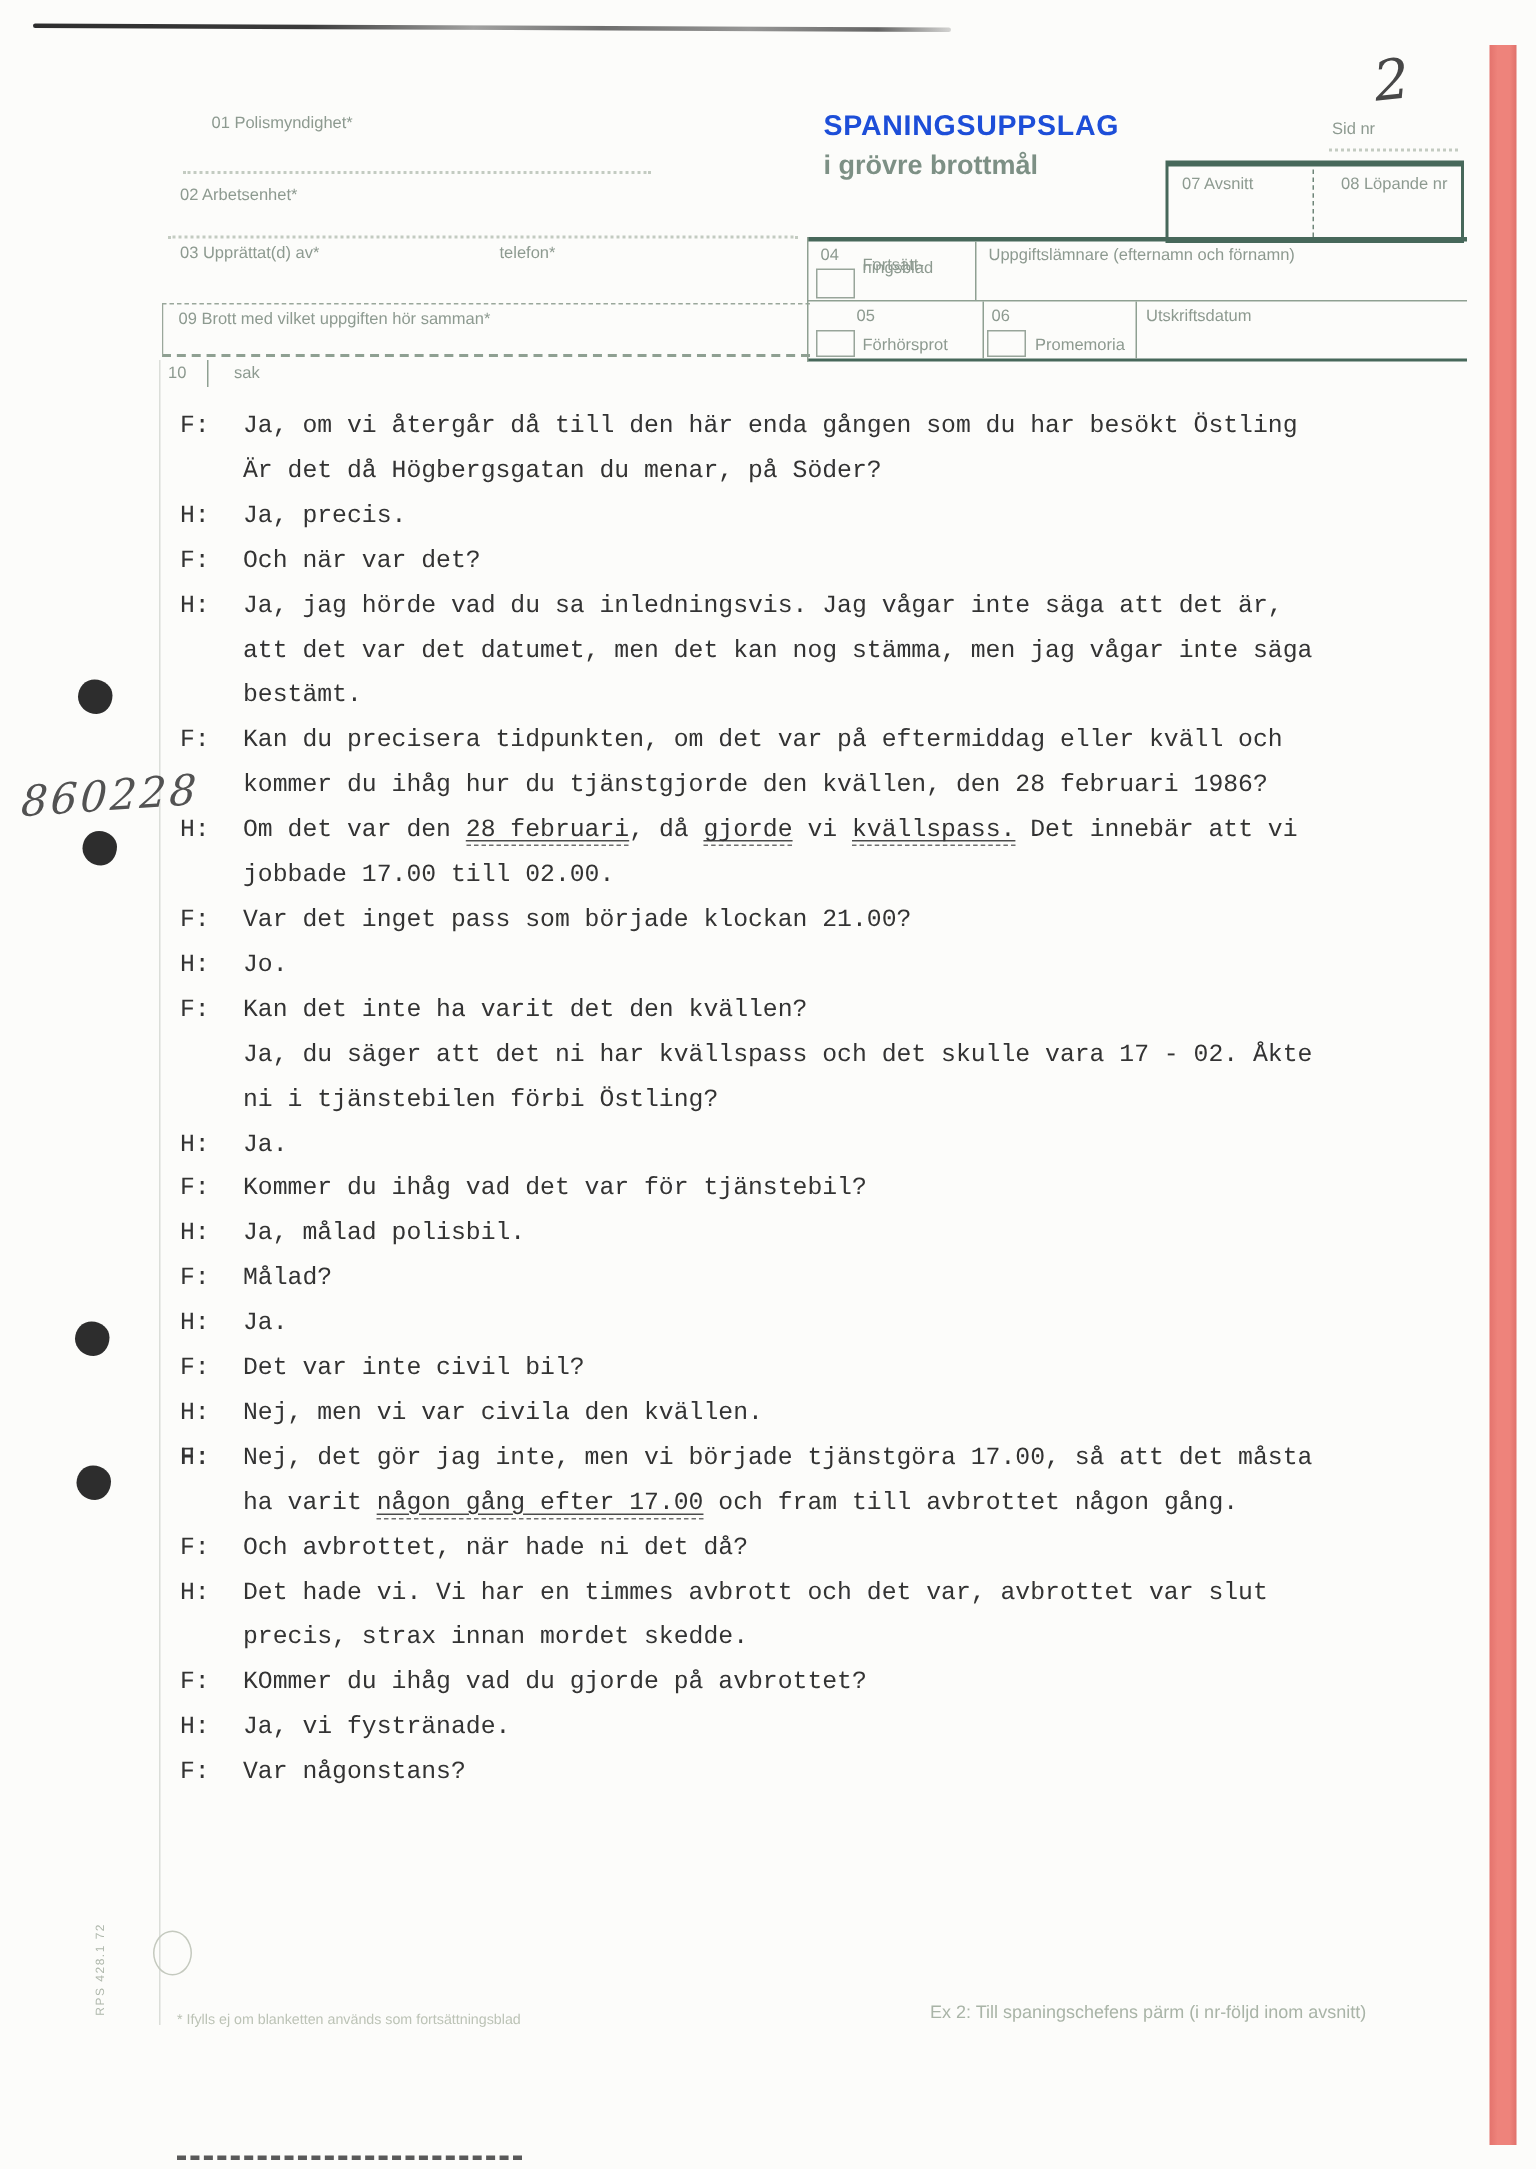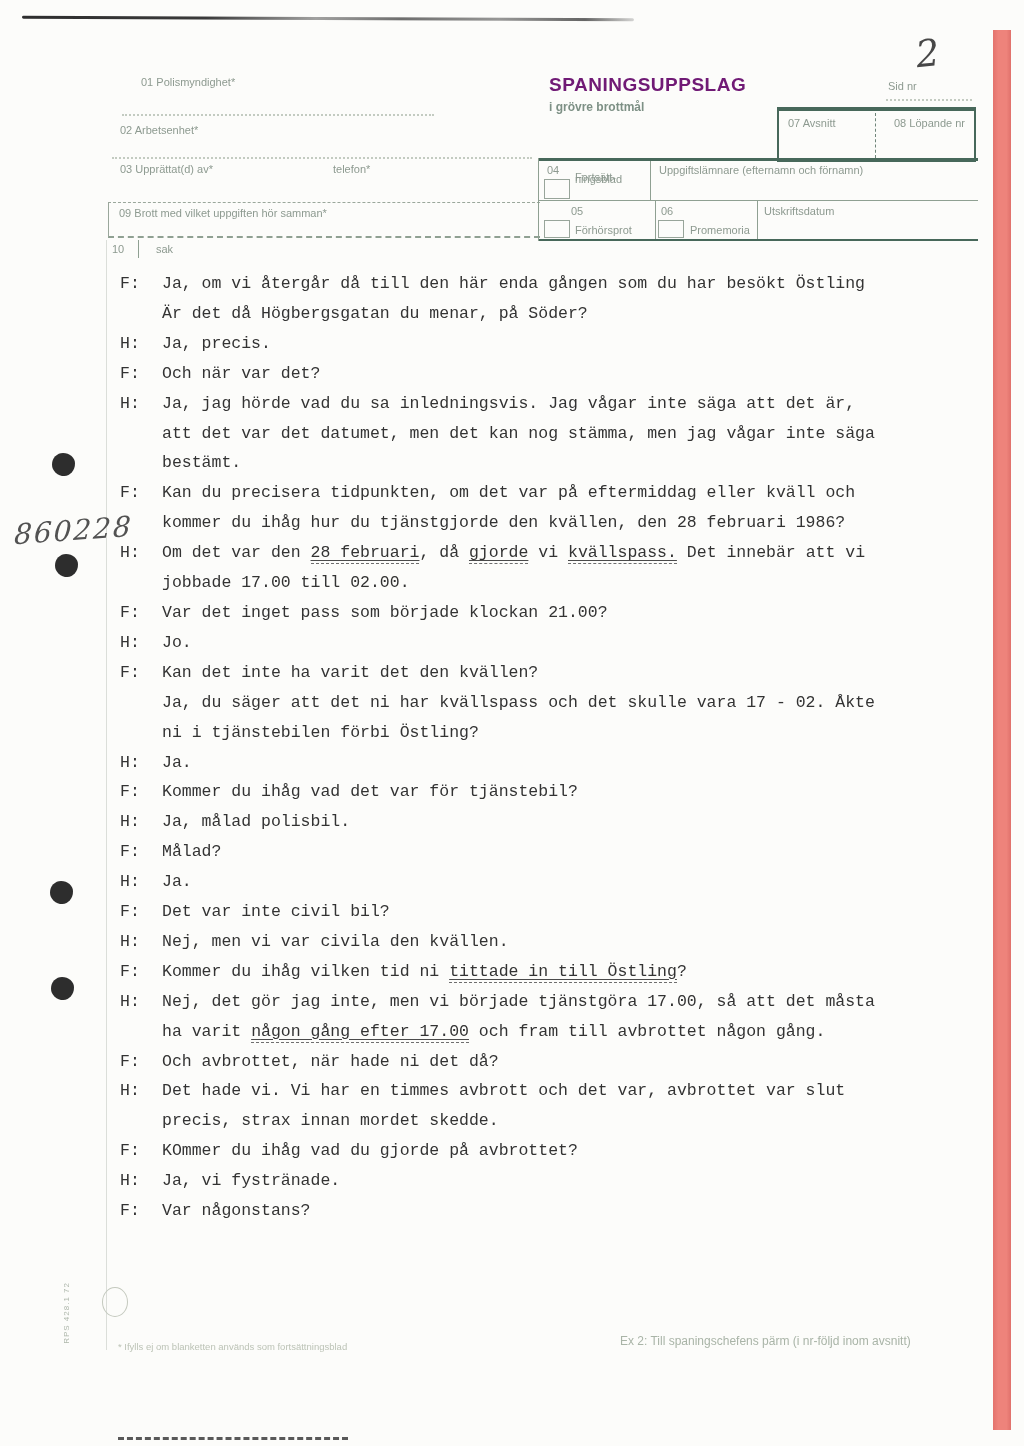--- a/index.html
+++ b/index.html
@@ -16,22 +16,22 @@
   .gline{position:absolute;background:#8fa092;}
   .gline-dark{position:absolute;background:#47685a;}
   
   .cbx{position:absolute;border:1px solid #98a59a;background:transparent;}
   
   .box0708{position:absolute;left:777px;top:107px;width:199px;height:55px;
     border:2px solid #47685a;border-top-width:4px;box-sizing:border-box;}
   .box0708 .div{position:absolute;left:96px;top:2px;bottom:2px;width:0;border-left:1px dashed #6f8579;}
   
   .title{position:absolute;left:549px;top:74px;font-size:19px;font-weight:bold;
-    color:#701a75;letter-spacing:.5px;}
-  .subtitle{position:absolute;left:549px;top:100px;font-size:12px;font-weight:bold;color:#7d9085;}
+    color:#1d4ed8;letter-spacing:.5px;}
+  .subtitle{position:absolute;left:549px;top:100px;font-size:18px;font-weight:bold;color:#7d9085;}
   
   .hw{font-family:"DejaVu Serif",serif;font-style:italic;color:#474747;}
   .hw-sid{position:absolute;left:916px;top:32px;font-size:37px;transform:rotate(-6deg);}
   .hw-date{position:absolute;left:14px;top:514px;font-size:28px;letter-spacing:2px;
     transform:rotate(-4deg) skewX(-7deg);color:#525252;}
   
   .dot{position:absolute;width:23px;height:23px;background:#2d2d2d;border-radius:48% 52% 46% 54%/50% 46% 54% 50%;}
   
   .redstripe{position:absolute;left:993px;top:30px;width:18px;height:1400px;
     background:linear-gradient(90deg,#e4736d 0%,#ee837b 30%,#ee837b 75%,#e0716b 100%);}
@@ -140,21 +140,21 @@
     <div class="tl"><span class="sp">F:</span><span><span>Kan det inte ha varit det den kvällen?</span></span></div>
     <div class="tl"><span class="sp"></span><span><span>Ja, du säger att det ni har kvällspass och det skulle vara 17 - 02. Åkte</span></span></div>
     <div class="tl"><span class="sp"></span><span><span>ni i tjänstebilen förbi Östling?</span></span></div>
     <div class="tl"><span class="sp">H:</span><span><span>Ja.</span></span></div>
     <div class="tl"><span class="sp">F:</span><span><span>Kommer du ihåg vad det var för tjänstebil?</span></span></div>
     <div class="tl"><span class="sp">H:</span><span><span>Ja, målad polisbil.</span></span></div>
     <div class="tl"><span class="sp">F:</span><span><span>Målad?</span></span></div>
     <div class="tl"><span class="sp">H:</span><span><span>Ja.</span></span></div>
     <div class="tl"><span class="sp">F:</span><span><span>Det var inte civil bil?</span></span></div>
     <div class="tl"><span class="sp">H:</span><span><span>Nej, men vi var civila den kvällen.</span></span></div>
-    <div class="tl"><span class="sp">F:</span><span><span>Kommer du ihåg vilken tid ni </span><span class="u">tittade in till Östling</span><span>?</span></span></div>
+    <div class="tl"><span class="sp">F:</span></div>
     <div class="tl"><span class="sp">H:</span><span><span>Nej, det gör jag inte, men vi började tjänstgöra 17.00, så att det måsta</span></span></div>
     <div class="tl"><span class="sp"></span><span><span>ha varit </span><span class="u">någon gång efter 17.00</span><span> och fram till avbrottet någon gång.</span></span></div>
     <div class="tl"><span class="sp">F:</span><span><span>Och avbrottet, när hade ni det då?</span></span></div>
     <div class="tl"><span class="sp">H:</span><span><span>Det hade vi. Vi har en timmes avbrott och det var, avbrottet var slut</span></span></div>
     <div class="tl"><span class="sp"></span><span><span>precis, strax innan mordet skedde.</span></span></div>
     <div class="tl"><span class="sp">F:</span><span><span>KOmmer du ihåg vad du gjorde på avbrottet?</span></span></div>
     <div class="tl"><span class="sp">H:</span><span><span>Ja, vi fystränade.</span></span></div>
     <div class="tl"><span class="sp">F:</span><span><span>Var någonstans?</span></span></div>
   </div>
 

